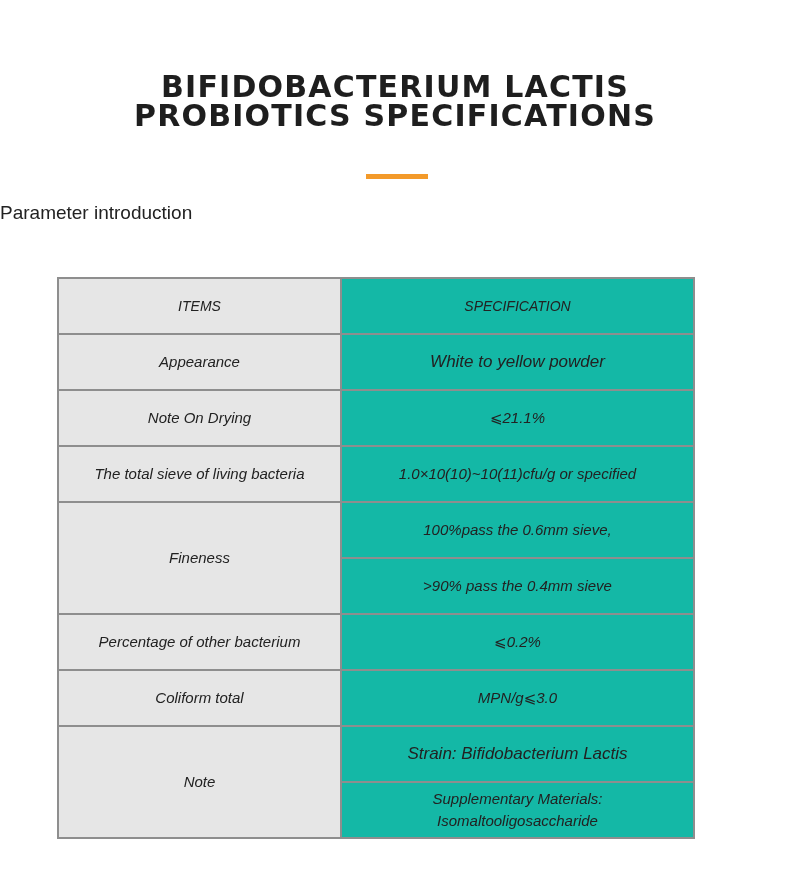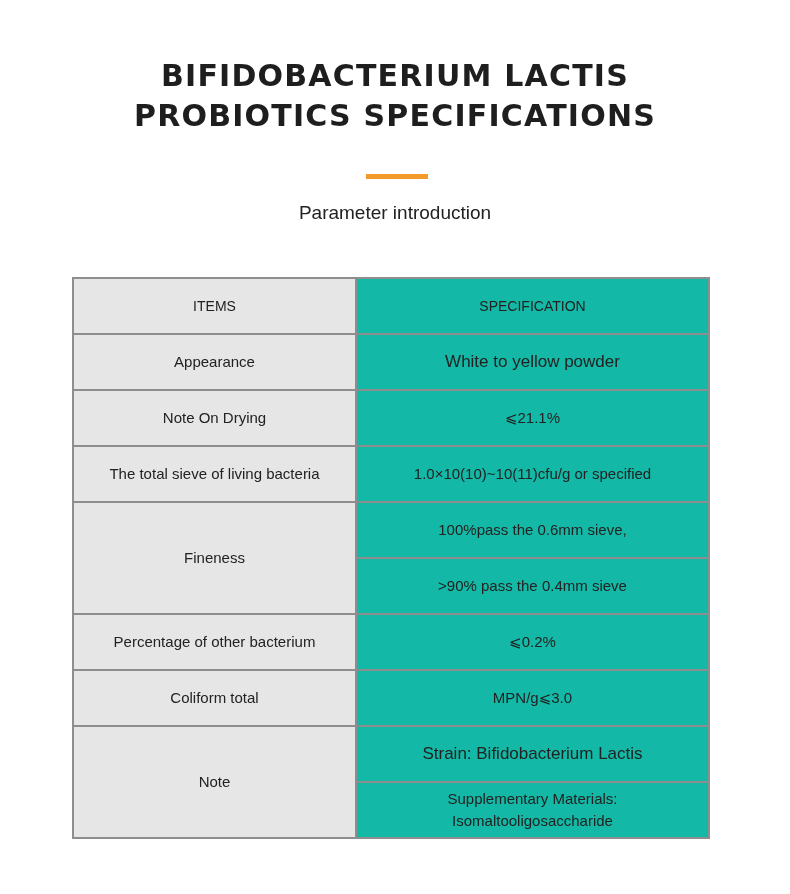--- a/index.html
+++ b/index.html
@@ -1,27 +1,27 @@
 <!DOCTYPE html>
 <html><head>
   <meta charset="utf-8">
   <style>
     html, body { margin: 0; padding: 0; background: #ffffff; }
     body { width: 790px; height: 894px; position: relative; overflow: hidden;
            font-family: "Liberation Sans", "DejaVu Sans", sans-serif; color: #1d1d1d; }
     .title { position: absolute; left: 0; width: 790px; text-align: center;
              font-family: "DejaVu Sans", sans-serif; font-weight: bold;
              font-size: 30px; letter-spacing: 1.2px; color: #1e1e1e; margin: 0; }
-    .title.l1 { top: 58px; }
+    .title.l1 { top: 69px; }
     .title.l2 { top: 98px; }
     .accent-bar { position: absolute; left: 366px; top: 174px; width: 62px; height: 5px; }
-    .subtitle { position: absolute; top: 202px; left: 0; width: 790px; text-align: center;
+    .subtitle { position: absolute; top: 202px; left: 0; width: 790px; text-align: left;
                 font-size: 19px; color: #222; }
-    table.spec { position: absolute; left: 72px; top: 277px; width: 638px;
-                 border-collapse: collapse; table-layout: fixed; }
+    table.spec { position: absolute; left: 57px; top: 277px; width: 638px;
+                 border-collapse: collapse; table-layout: fixed; font-style: italic; }
     table.spec td { border: 2px solid #8e8e8e; text-align: center; vertical-align: middle;
                     height: 54px; padding: 0 4px; font-size: 15px; color: #222; line-height: 22px; }
     table.spec td.item { background: #e6e6e6; width: 273px; }
     table.spec td.spec-val { background: #14b8a6; }
     table.spec td.hdr { font-size: 14px; }
     table.spec td.big { font-size: 17px; }
   </style>
 </head>
 <body>
 

